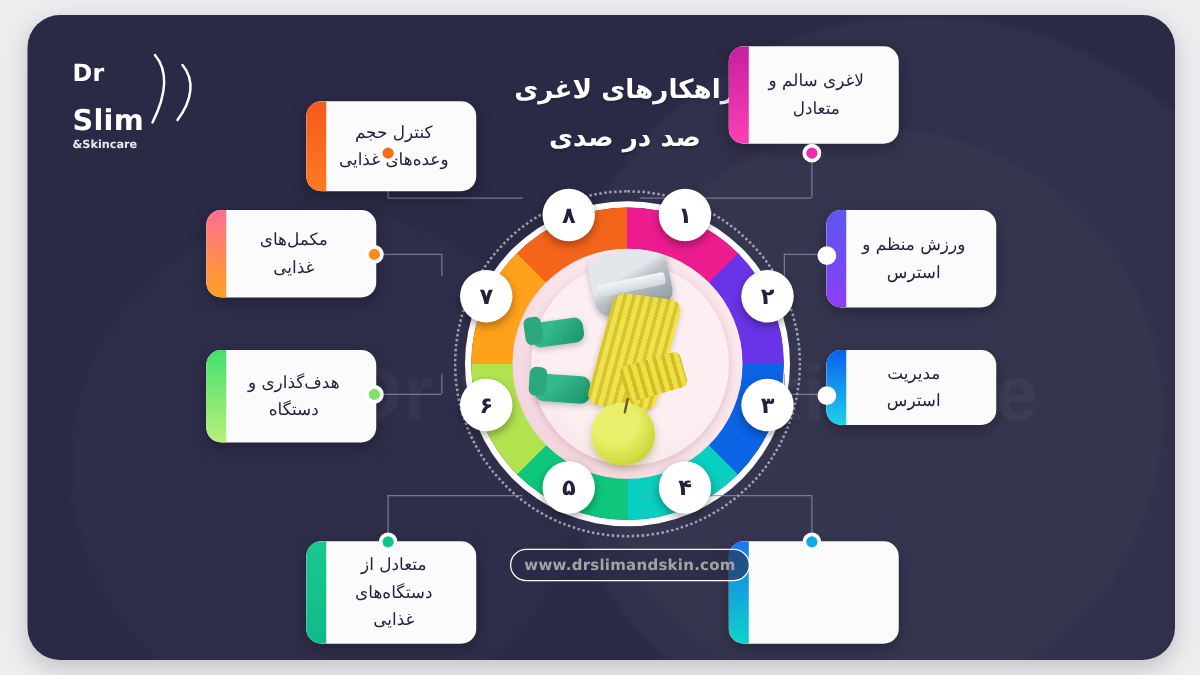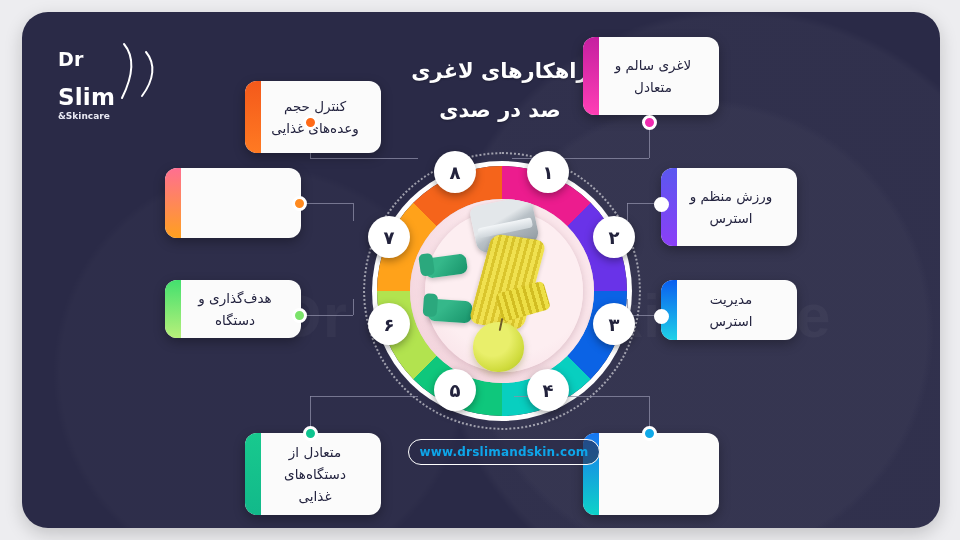--- a/index.html
+++ b/index.html
@@ -197,21 +197,21 @@
   .ln.v { width: 1px; }
 
   
   .url-pill {
     position: absolute;
     left: 386px; top: 427px;
     width: 192px; height: 26px;
     border: 1.5px solid #ffffff;
     border-radius: 14px;
     display: flex; align-items: center; justify-content: center;
-    color: #0ea5e9;
+    color: #a3a3a3;
     font-size: 12px; font-weight: 700;
     letter-spacing: .2px;
     direction: ltr;
     z-index: 8;
     background: rgba(42,42,71,.6);
   }
 </style>
 </head>
 <body>
 
@@ -303,24 +303,27 @@
       <div class="accent" id="acc1" style="background: linear-gradient(rgb(197, 31, 160), rgb(255, 63, 181));"></div>
       <div class="label">
         <div>لاغری سالم و</div>
         <div>متعادل</div>
       </div>
     </div>
     <div class="dot big" id="dot1" style="left: 620px; top: 103px; background: rgb(240, 43, 176);"></div>
 
     <div class="card left-accent" style="left:143px; top:156px; width:136px; height:70px;">
       <div class="accent" id="acc7" style="background: linear-gradient(rgb(255, 111, 145), rgb(255, 160, 31));"></div>
+      <div class="label">
+        <div>مکمل‌های غذایی</div>
+      </div>
     </div>
     <div class="dot big" id="dot7" style="left: 270px; top: 184px; background: rgb(255, 138, 31);"></div>
 
-    <div class="card left-accent" style="left:143px; top:268px; width:136px; height:58px;">
+    <div class="card left-accent" style="left:143px; top:268px; width:136px; height:74px;">
       <div class="accent" id="acc6" style="background: linear-gradient(rgb(67, 224, 110), rgb(184, 240, 122));"></div>
       <div class="label">
         <div>هدف‌گذاری و</div>
         <div>دستگاه</div>
       </div>
     </div>
     <div class="dot big" id="dot6" style="left: 270px; top: 296px; background: rgb(123, 227, 106);"></div>
 
     <div class="card left-accent" style="left:639px; top:156px; width:136px; height:78px;">
       <div class="accent" id="acc2" style="background: linear-gradient(rgb(91, 87, 240), rgb(139, 63, 247));"></div>

